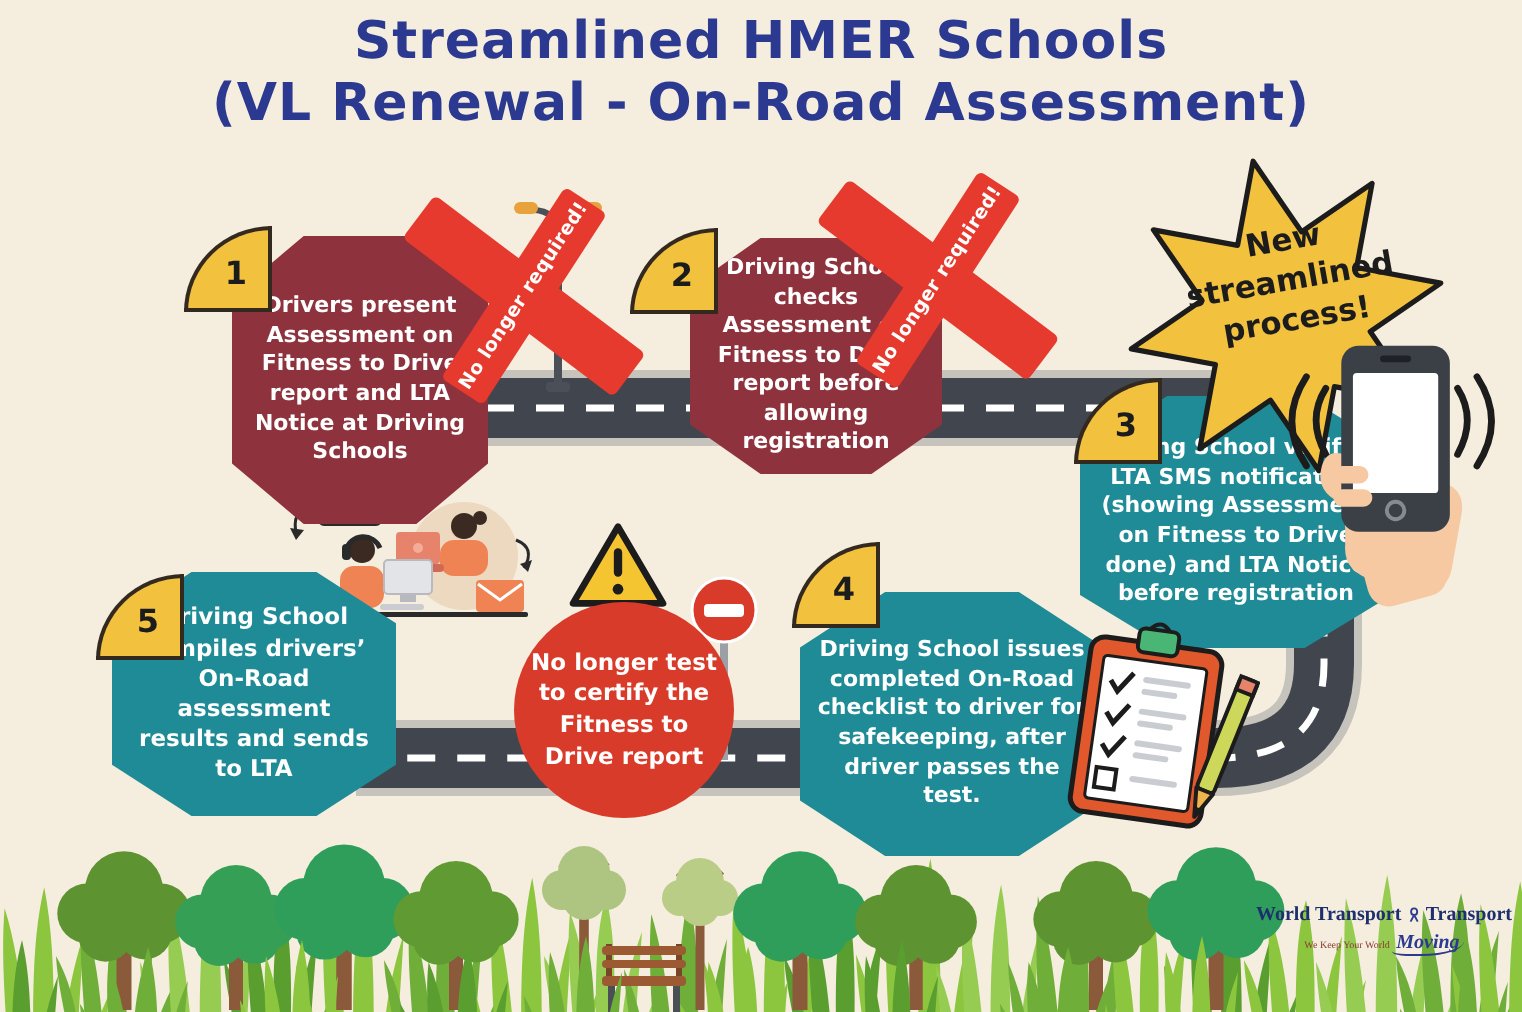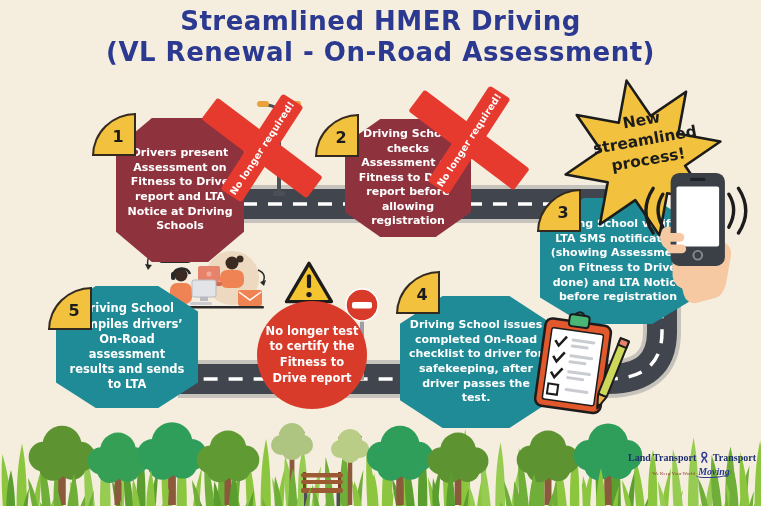--- a/index.html
+++ b/index.html
@@ -62,21 +62,21 @@
   .logo-tagline{margin-top:1px;text-align:center;font-size:5px;color:#8a3b30;white-space:nowrap;}
   .logo-tagline .script{font-size:10px;font-style:italic;font-weight:bold;color:#2b3990;
             border-bottom:1.5px solid #2b3990;border-radius:0 0 60% 20%;padding:0 2px;}
 </style>
 </head>
 <body>
 
 <div class="canvas">
 
   <div class="title">
-    <div>Streamlined HMER Driving</div>
+    <div>Streamlined HMER Schools</div>
     <div>(VL Renewal - On-Road Assessment)</div>
   </div>
 
   <svg class="scene" width="761" height="506" viewBox="0 0 761 506">
     <g>
       <path d="M 218 204 L 608 204 Q 662 204 662 252 L 662 332 Q 662 379 608 379 L 178 379" fill="none" stroke="#c6c3bc" stroke-width="38"></path>
       <path d="M 218 204 L 608 204 Q 662 204 662 252 L 662 332 Q 662 379 608 379 L 178 379" fill="none" stroke="#41464e" stroke-width="30"></path>
       <path d="M 218 204 L 608 204 Q 662 204 662 252 L 662 332 Q 662 379 608 379 L 178 379" fill="none" stroke="#ffffff" stroke-width="3.5" stroke-dasharray="14 11"></path>
     </g>
     <g>
@@ -348,21 +348,21 @@
       <use href="#tuft" transform="translate(340,56) scale(1.1,0.95)" fill="#8cc63f"></use>
       <use href="#tuft" transform="translate(420,52) scale(1.0)" fill="#5a9e2f"></use>
       <use href="#tuft" transform="translate(500,56) scale(1.1,0.95)" fill="#6fae38"></use>
       <use href="#tuft" transform="translate(570,50) scale(1.0)" fill="#8cc63f"></use>
       <use href="#tuft" transform="translate(700,52) scale(1.1)" fill="#6fae38"></use>
     </g>
   </svg>
 
   <div id="logo">
     <div class="logo-row">
-      <span>Land Transport</span>
+      <span>World Transport</span>
       <svg width="15" height="15" viewBox="0 0 16 16">
         <path d="M8 1.5 C4 1.5 4 8 8 8 C12 8 12 1.5 8 1.5 M8 8 L4.5 14.5 M8 8 L11.5 14.5" fill="none" stroke="#2b3990" stroke-width="1.8"></path>
       </svg>
       <span>Transport</span>
     </div>
     <div class="logo-tagline">
       <span>We Keep Your World</span>
       <span class="script">Moving</span>
     </div>
   </div>

